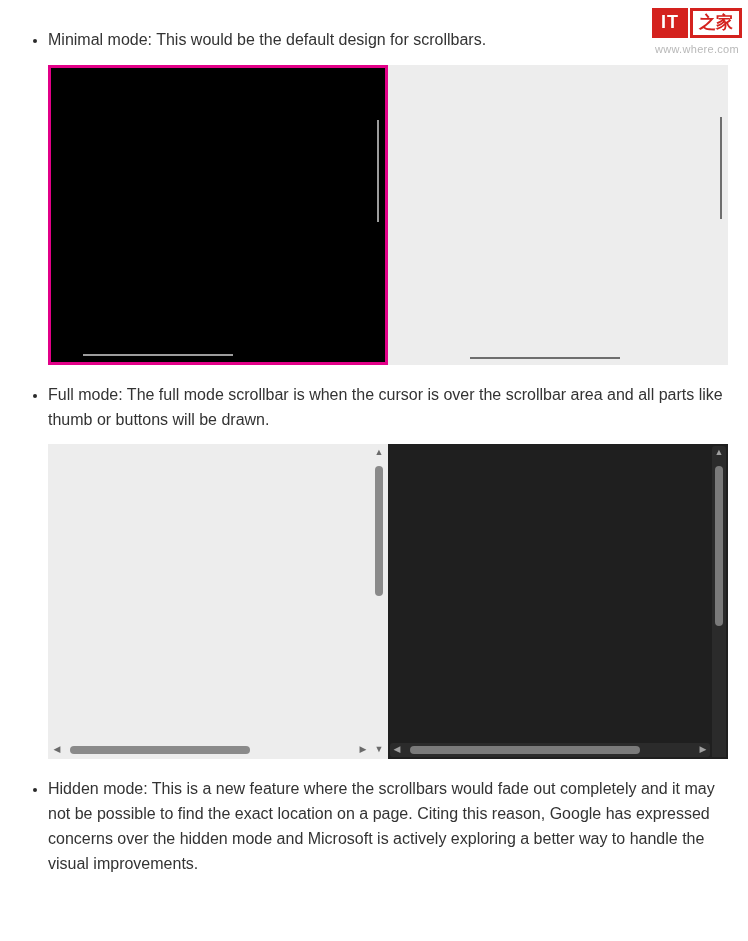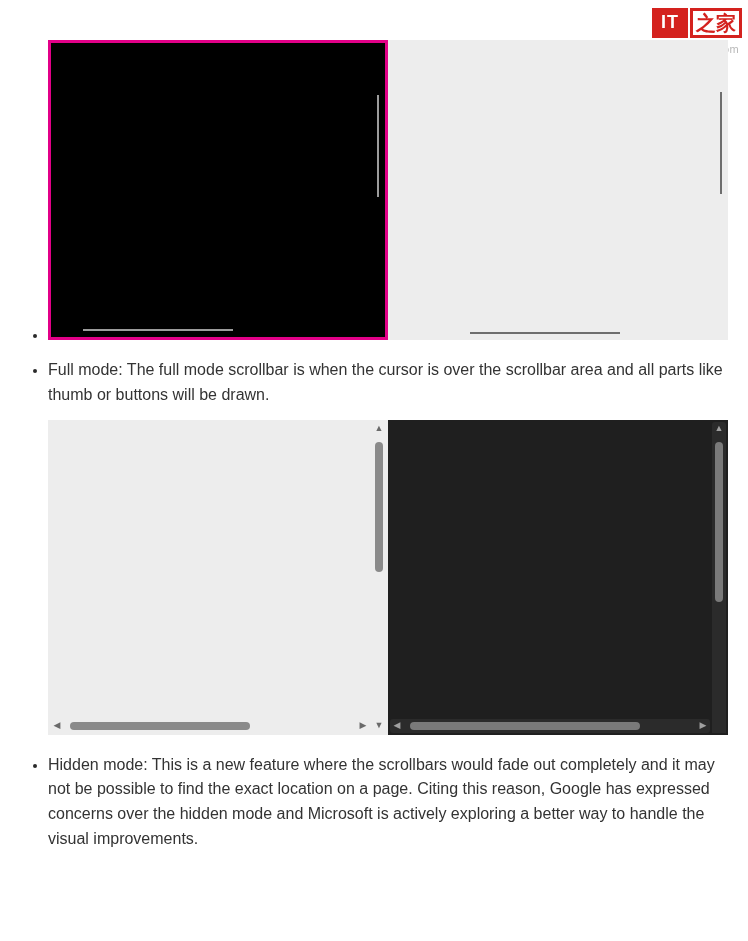--- a/index.html
+++ b/index.html
@@ -45,21 +45,21 @@
     background: #d4221e;
     color: #fff;
     font-size: 18px;
     letter-spacing: 1px;
     border: 3px solid #d4221e;
   }
   .wm-cn {
     width: 52px;
     color: #d4221e;
     border: 3px solid #d4221e;
-    font-size: 20px;
+    font-size: 17px;
     background: #fff;
     font-family: "Microsoft YaHei", sans-serif;
   }
   .wm-url { color: #b8b8b8; font-size: 11px; letter-spacing: 0.3px; margin-top: 3px; }
 
   
   .fig { margin: 12px 0 0 0; position: relative; }
   .fig-inner { display: flex; width: 680px; }
   .panel { position: relative; }
   .panel-dark { background: #000000; }
@@ -94,20 +94,21 @@
     <span class="wm-box wm-it">IT</span>
     <span class="wm-box wm-cn">之家</span>
   </div>
   <div class="wm-url">www.where.com</div>
 </div>
 
 <div class="content">
   <ul class="main">
 
     <li>
+      <span class="li-text">Minimal mode: This would be the default design for scrollbars.</span>
       <div class="fig fig1">
         <div class="fig-inner">
 
           <div class="panel panel-left panel-dark">
             <div class="thin-track" style="right:6px; top:52px; width:2px; height:102px; background:#9c9c9c;"></div>
             <div class="thin-track" style="left:32px; bottom:6px; height:2px; width:150px; background:#9c9c9c;"></div>
           </div>
 
           <div class="panel panel-right panel-ltgrey">
             <div class="thin-track thin-track-lt" style="right:6px; top:52px; width:2px; height:102px;"></div>

